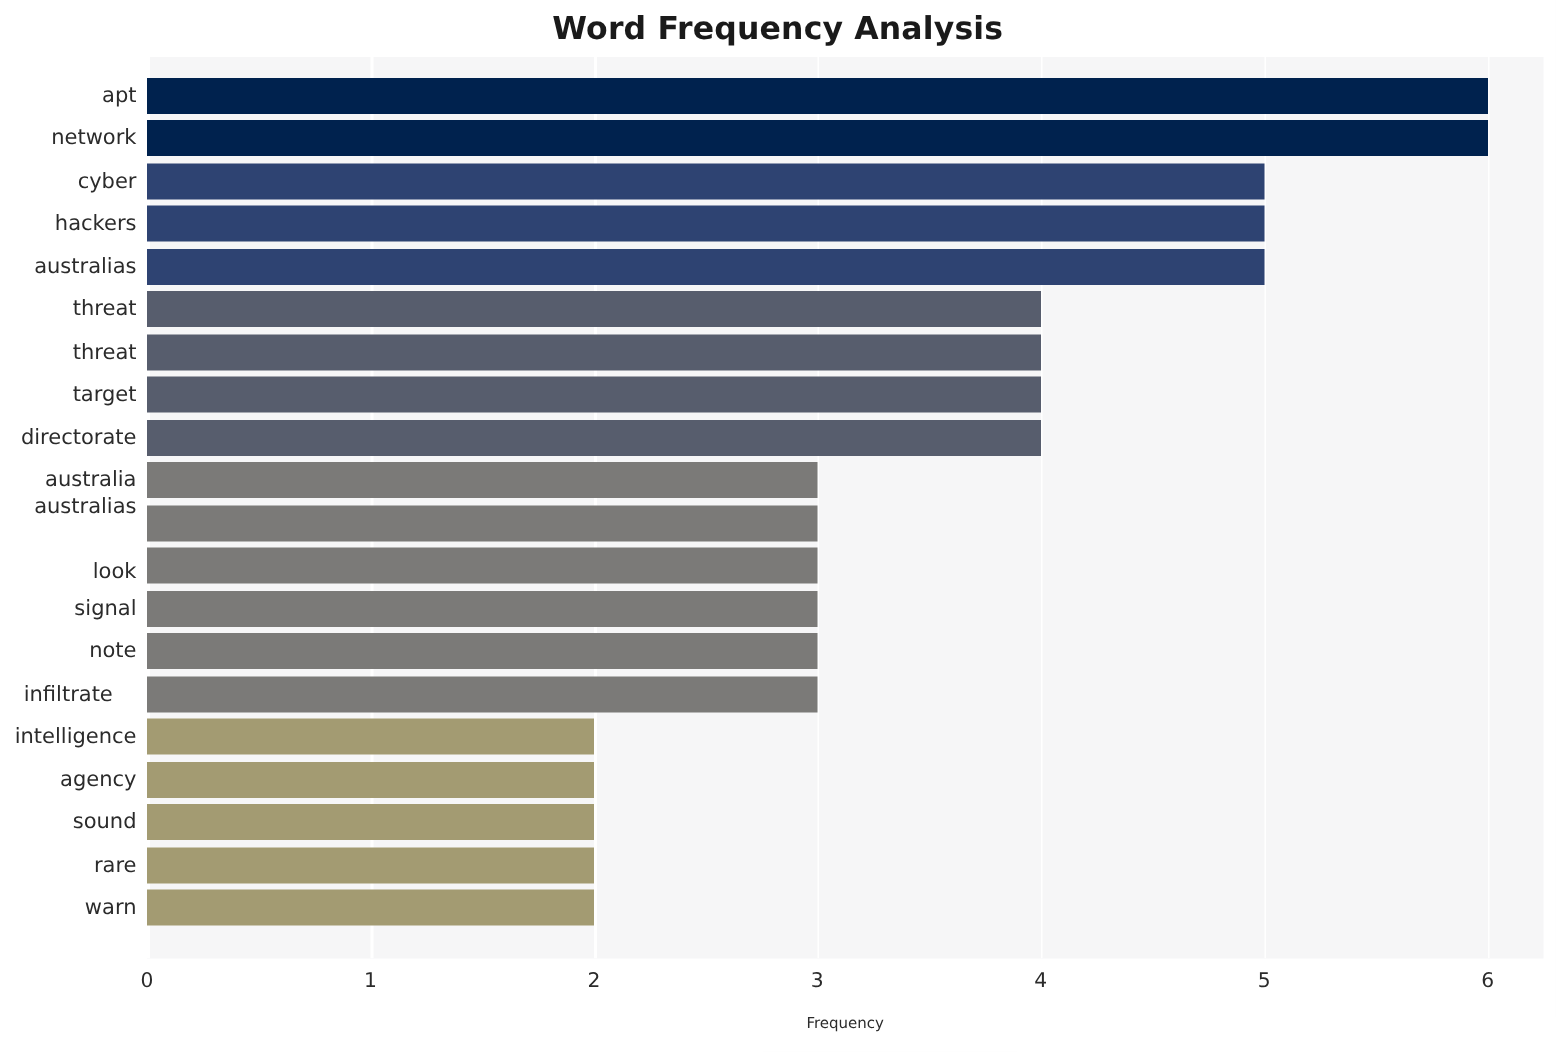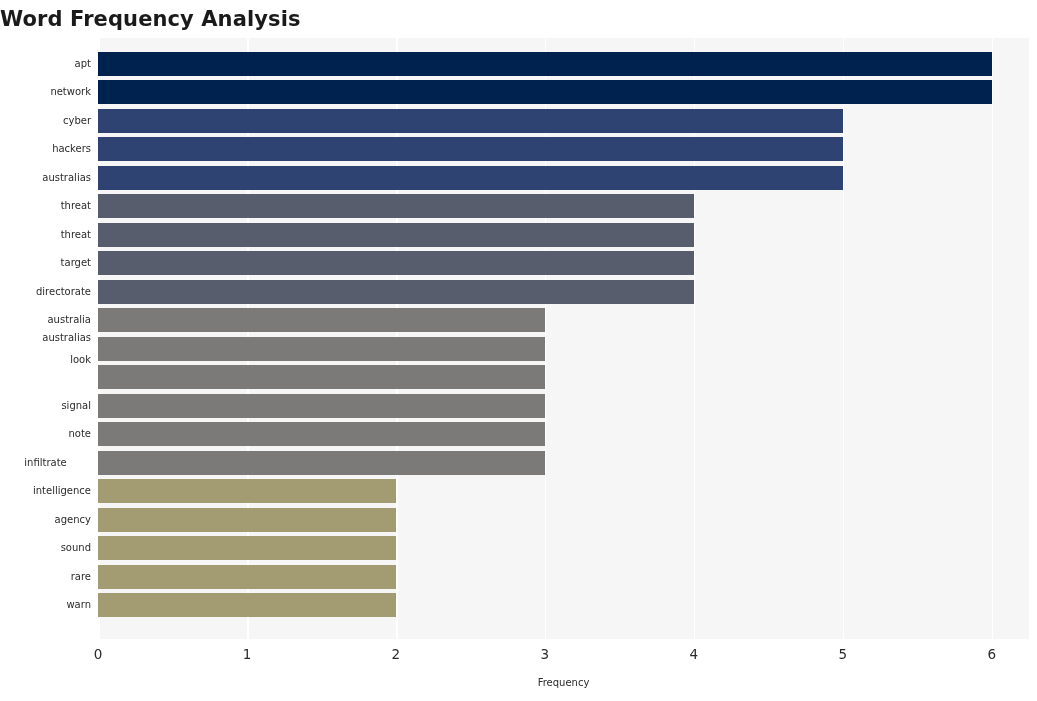--- a/index.html
+++ b/index.html
@@ -21,20 +21,21 @@
     height: 701px;
     background: #ffffff;
   }
 
   
   #chart-title {
     position: absolute;
     left: 0;
     top: 5px;
     width: 1037px;
+    text-align: center;
     font-size: 21px;
     font-weight: bold;
     color: #1a1a1a;
     letter-spacing: 0.1px;
     line-height: 28px;
   }
 
   
   #plot-area {
     position: absolute;
@@ -75,21 +76,21 @@
     left: 0;
     top: 38px;
     width: 91px;
     height: 601px;
   }
   .ylabel {
     position: absolute;
     right: 0;
     width: 91px;
     text-align: right;
-    font-size: 10px;
+    font-size: 14px;
     color: #2b2b2b;
     line-height: 24px;
     height: 24px;
     white-space: nowrap;
   }
 
   
   #xlabels {
     position: absolute;
     left: 0;
@@ -165,21 +166,21 @@
       <div class="ylabel" style="top: 42.4834px;">network</div>
       <div class="ylabel" style="top: 70.9668px;">cyber</div>
       <div class="ylabel" style="top: 99.4502px;">hackers</div>
       <div class="ylabel" style="top: 127.934px;">australias</div>
       <div class="ylabel" style="top: 156.417px;">threat</div>
       <div class="ylabel" style="top: 184.9px;">threat</div>
       <div class="ylabel" style="top: 213.384px;">target</div>
       <div class="ylabel" style="top: 241.867px;">directorate</div>
       <div class="ylabel" style="top: 270.351px;">australia</div>
       <div class="ylabel" style="top: 288px; margin-left: 20px;">australias</div>
-      <div class="ylabel" style="top: 310px;">look</div>
+      <div class="ylabel" style="top: 331px;">look</div>
       <div class="ylabel" style="top: 355.801px;">signal</div>
       <div class="ylabel" style="top: 384.284px;">note</div>
       <div class="ylabel" style="top: 412.768px; text-align: center;">infiltrate</div>
       <div class="ylabel" style="top: 441.251px;">intelligence</div>
       <div class="ylabel" style="top: 469.735px;">agency</div>
       <div class="ylabel" style="top: 498.218px;">sound</div>
       <div class="ylabel" style="top: 526.701px;">rare</div>
       <div class="ylabel" style="top: 555.185px;">warn</div>
     </div>
 

